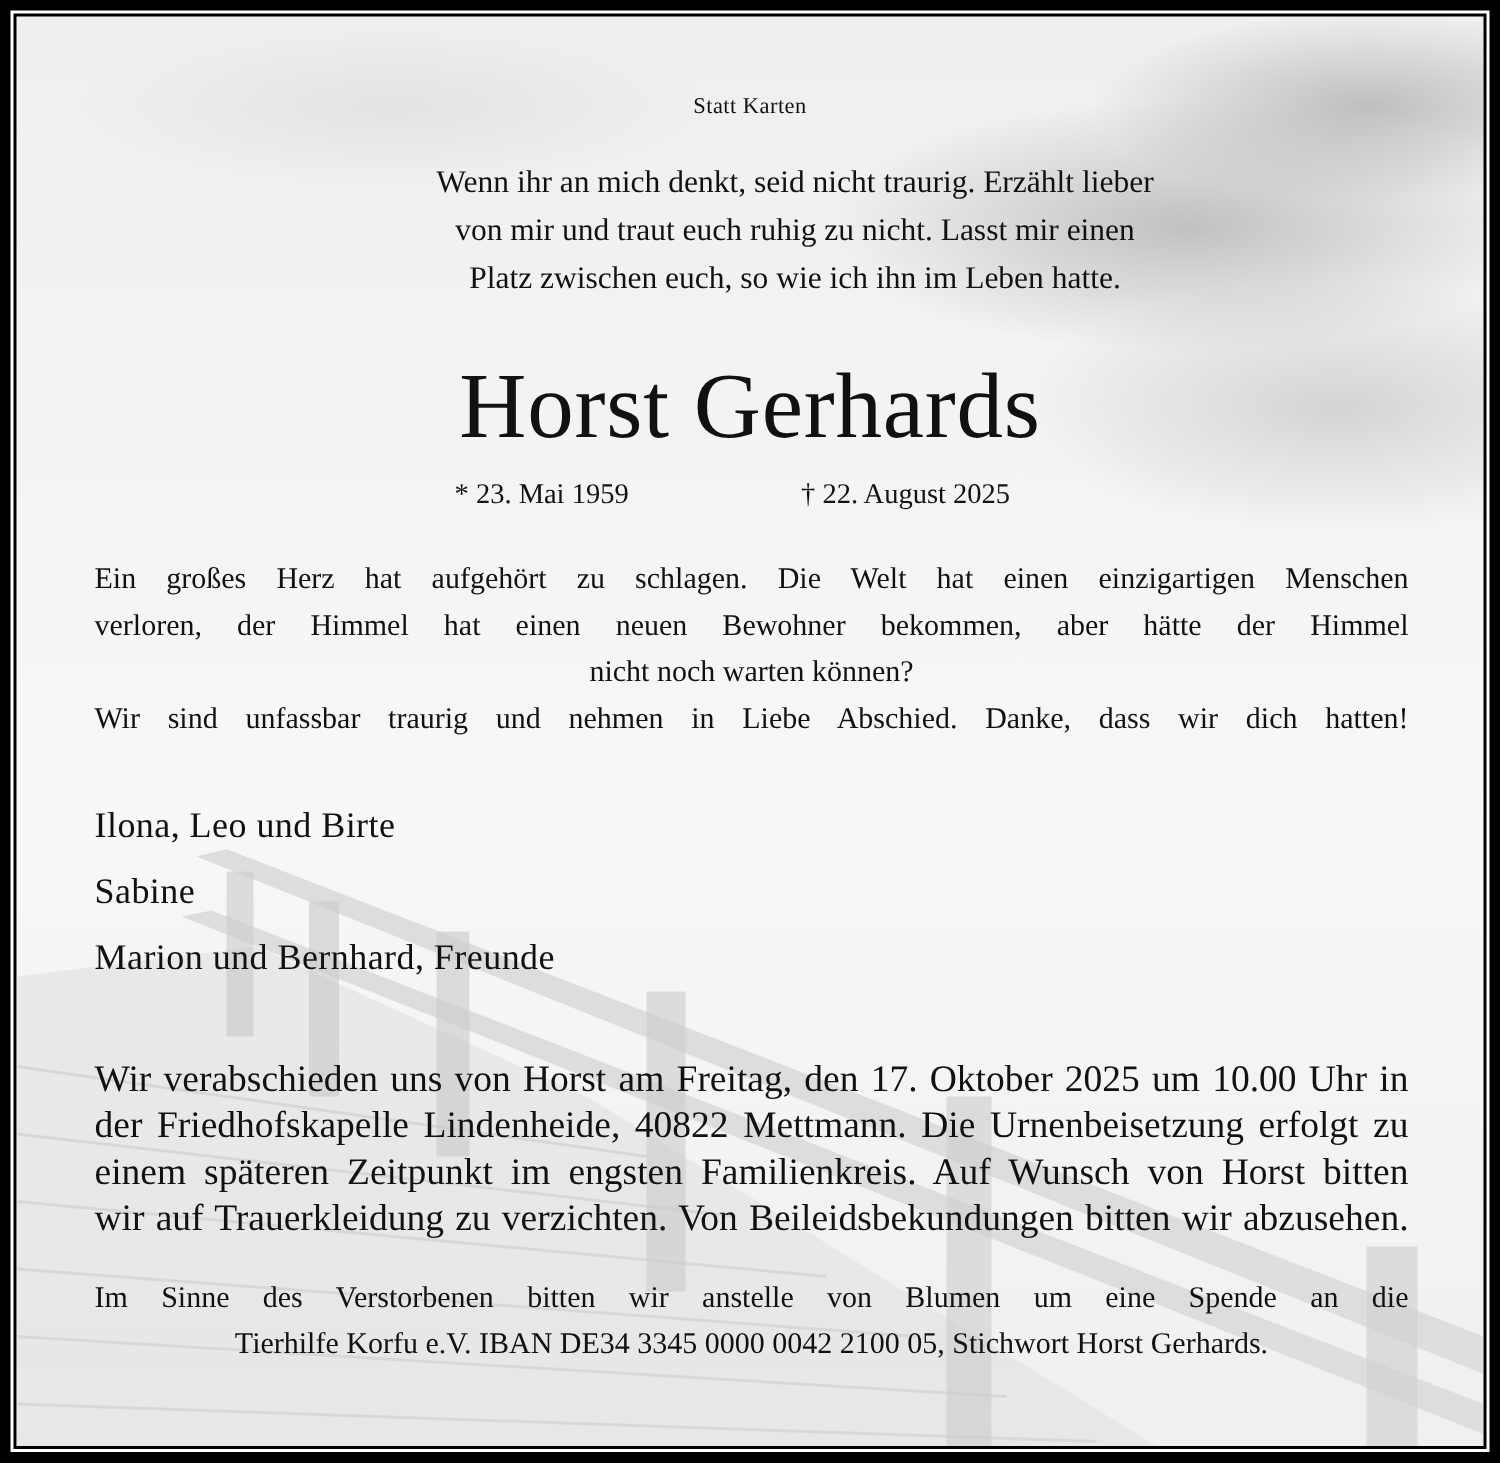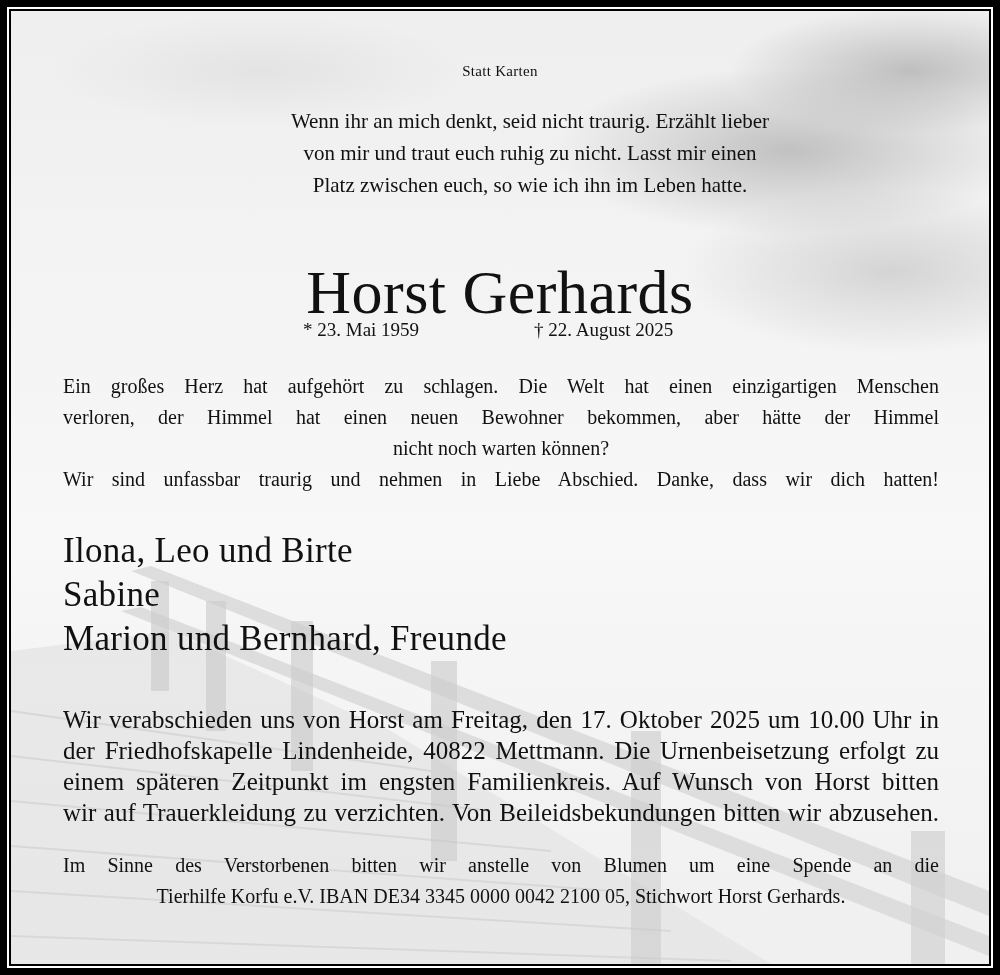--- a/index.html
+++ b/index.html
@@ -77,21 +77,20 @@
     }
     .poem div { white-space: nowrap; }
     .name {
       position: absolute;
       top: 224px;
       left: 0; width: 978px;
       text-align: center;
       font-size: 62px;
       line-height: 72px;
       letter-spacing: 0.5px;
-      margin-top: 21px;
     }
     .dates {
       position: absolute;
       top: 307px;
       left: 0; width: 978px;
       font-size: 19px;
       line-height: 24px;
     }
     .dates .born { position: absolute; left: 292px; }
     .dates .died { position: absolute; left: 523px; }
@@ -100,21 +99,21 @@
       top: 360px;
       left: 52px;
       width: 876px;
       font-size: 20px;
       line-height: 31px;
     }
     .mourners {
       position: absolute;
       top: 518px;
       left: 52px;
-      font-size: 35px;
+      font-size: 24px;
       line-height: 44px;
       letter-spacing: 0.3px;
     }
     .mourners div { white-space: nowrap; }
     .para2 {
       position: absolute;
       top: 693px;
       left: 52px;
       width: 876px;
       font-size: 25px;

